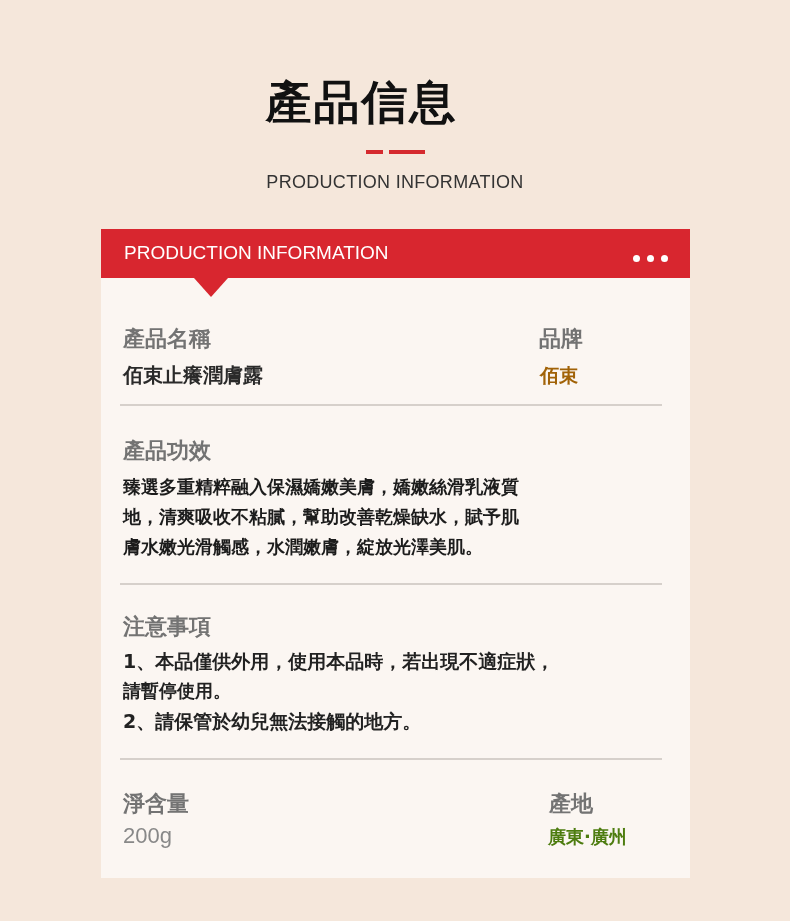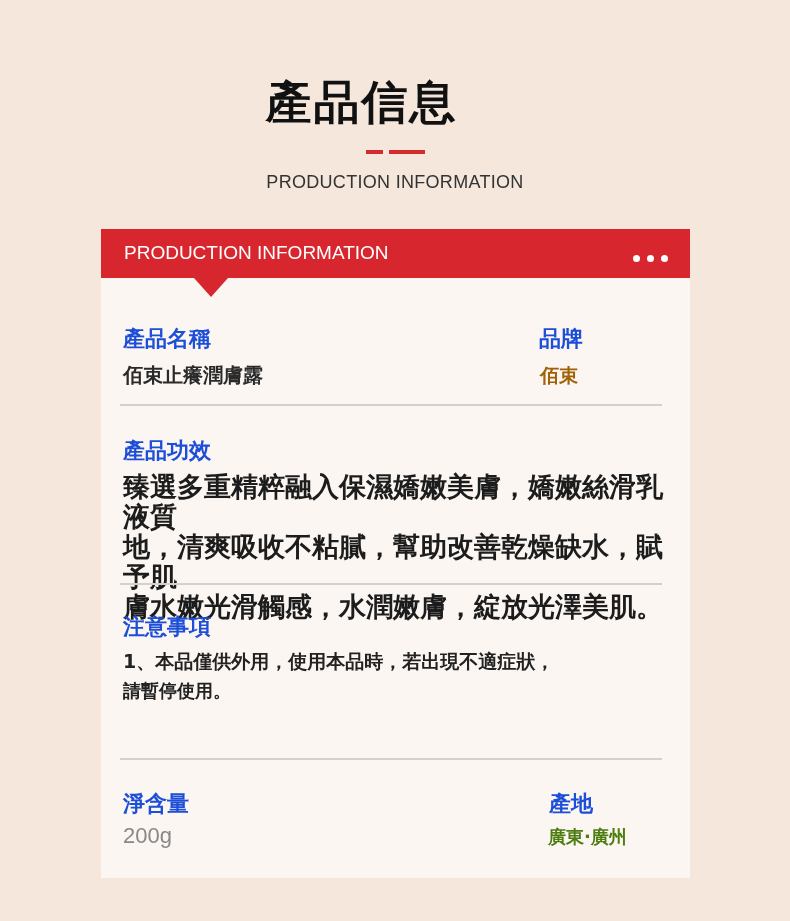--- a/index.html
+++ b/index.html
@@ -33,28 +33,28 @@
     font-family: "Liberation Sans", sans-serif; font-size: 19px; color: #fff;
   }
   .header-pointer {
     position: absolute; left: 93px; top: 49px; width: 0; height: 0;
     border-left: 17px solid transparent; border-right: 17px solid transparent;
     border-top: 19px solid #d8262f;
   }
   .dots { position: absolute; right: 22px; top: 26px; display: flex; gap: 7px; }
   .dot { width: 7px; height: 7px; border-radius: 50%; background: #fff; }
   .label {
-    position: absolute; font-size: 22px; font-weight: bold; color: #1d4ed8;
+    position: absolute; font-size: 22px; font-weight: bold; color: #737373;
   }
   .value {
     position: absolute; font-size: 20px; font-weight: bold; color: #2a2a2a;
   }
   .para {
     position: absolute; left: 22px; width: 540px;
-    font-size: 27px; font-weight: bold; color: #1c1c1c; line-height: 30px;
+    font-size: 18px; font-weight: bold; color: #1c1c1c; line-height: 30px;
   }
   .note { position: absolute; left: 22px; font-size: 19px; font-weight: bold; color: #222; }
   .divider {
     position: absolute; left: 19px; width: 542px; height: 2px; background: #d6d0cb;
   }
   .light-value {
     position: absolute; font-family: "Liberation Sans", sans-serif;
     font-size: 22px; color: #888;
   }
 </style>
@@ -87,19 +87,20 @@
   <div class="para" style="top:243px;">
     <div>臻選多重精粹融入保濕嬌嫩美膚，嬌嫩絲滑乳液質</div>
     <div>地，清爽吸收不粘膩，幫助改善乾燥缺水，賦予肌</div>
     <div>膚水嫩光滑觸感，水潤嫩膚，綻放光澤美肌。</div>
   </div>
   <div class="divider" style="top:354px;"></div>
 
   <div class="label" style="left:22px;top:383px;">注意事項</div>
   <div class="note" style="top:420px;">1、本品僅供外用，使用本品時，若出現不適症狀，</div>
   <div class="note" style="top:450px;font-size:18px;">請暫停使用。</div>
+  <div class="note" style="top:480px;">2、請保管於幼兒無法接觸的地方。</div>
   <div class="divider" style="top:529px;"></div>
 
   <div class="label" style="left:22px;top:560px;text-align:right;">淨含量</div>
   <div class="light-value" style="left:22px;top:594px;">200g</div>
   <div class="label" style="left:448px;top:560px;">產地</div>
   <div class="value" style="left:447px;top:596px;font-size:18px;color:#4d7c0f;">廣東·廣州</div>
 </div>
 
 </body></html>

